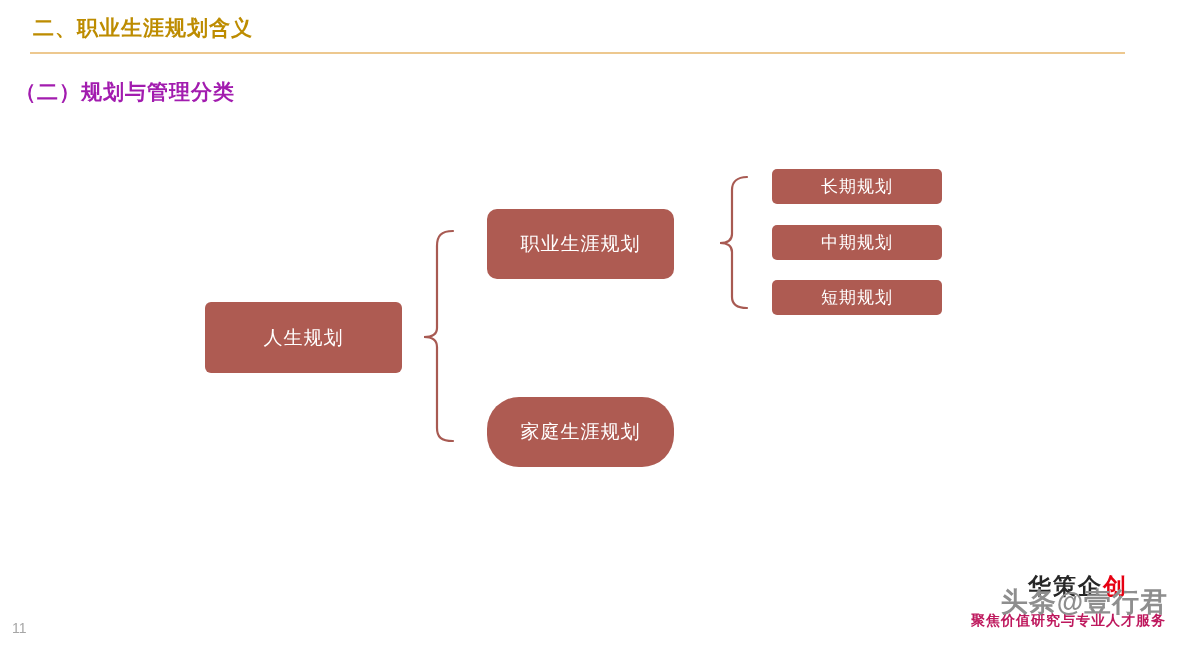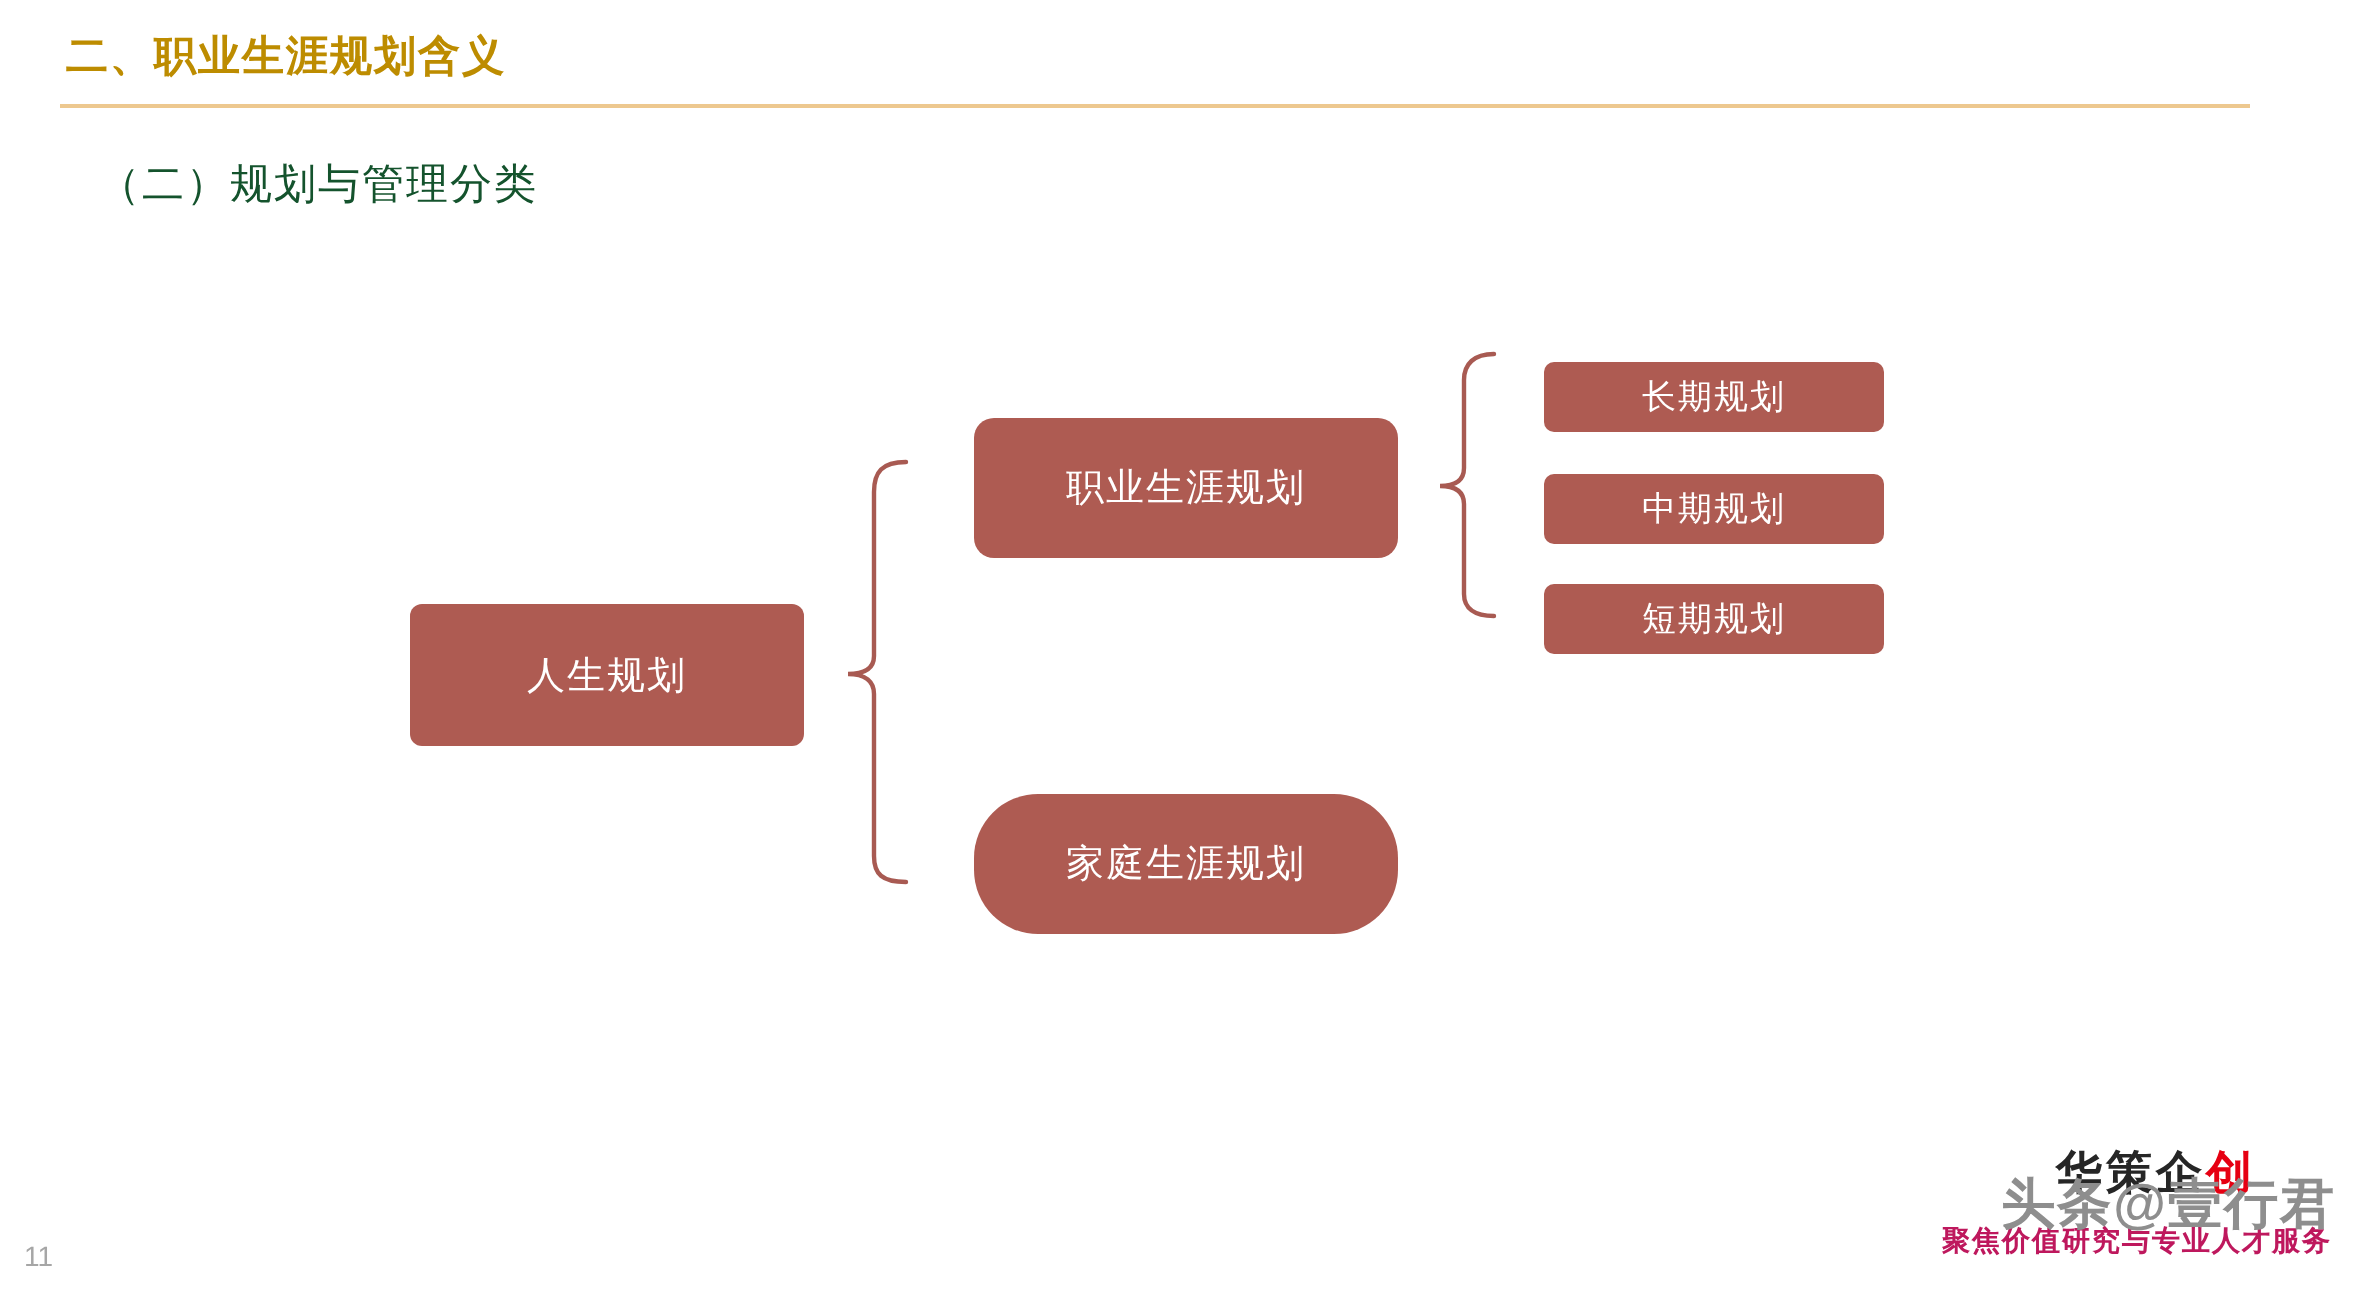--- a/index.html
+++ b/index.html
@@ -14,46 +14,46 @@
     position: absolute; left: 33px; top: 14px;
     font-size: 21px; font-weight: 700;
     color: #BD8C00; letter-spacing: 1px;
   }
   .divider {
     position: absolute; left: 30px; top: 52px;
     width: 1095px; height: 2px;
     background: #EDC88F;
   }
   .subtitle {
-    position: absolute; left: 49px; top: 78px;
-    font-size: 21px; font-weight: 400;
-    color: #14532d; letter-spacing: 1px;
+    position: absolute; left: 15px; top: 78px;
+    font-size: 21px; font-weight: 700;
+    color: #a21caf; letter-spacing: 1px;
   }
   .braces { position: absolute; left: 0; top: 0; }
   .box {
     position: absolute;
     background: #AE5B52;
     color: #ffffff;
     display: flex; align-items: center; justify-content: center;
     font-family: "Liberation Serif", "DejaVu Serif", serif;
     letter-spacing: 1px;
   }
   .box-root {
     left: 205px; top: 302px; width: 197px; height: 71px;
     border-radius: 6px; font-size: 19px;
   }
   .box-branch {
-    left: 487px; width: 212px; height: 70px;
+    left: 487px; width: 187px; height: 70px;
     border-radius: 10px; font-size: 19px;
   }
   .b1 { top: 209px; }
   .b2 { top: 397px; border-radius: 32px; }
   .box-leaf {
     left: 772px; width: 170px; height: 35px;
-    border-radius: 5px; font-size: 17px; margin-top: 12px;
+    border-radius: 5px; font-size: 17px;
   }
   .l1 { top: 169px; }
   .l2 { top: 225px; }
   .l3 { top: 280px; }
   .page-number {
     position: absolute; left: 12px; top: 620px;
     font-size: 14px; color: #A6A6A6;
   }
   .logo {
     position: absolute; right: 60px; top: 571px;

